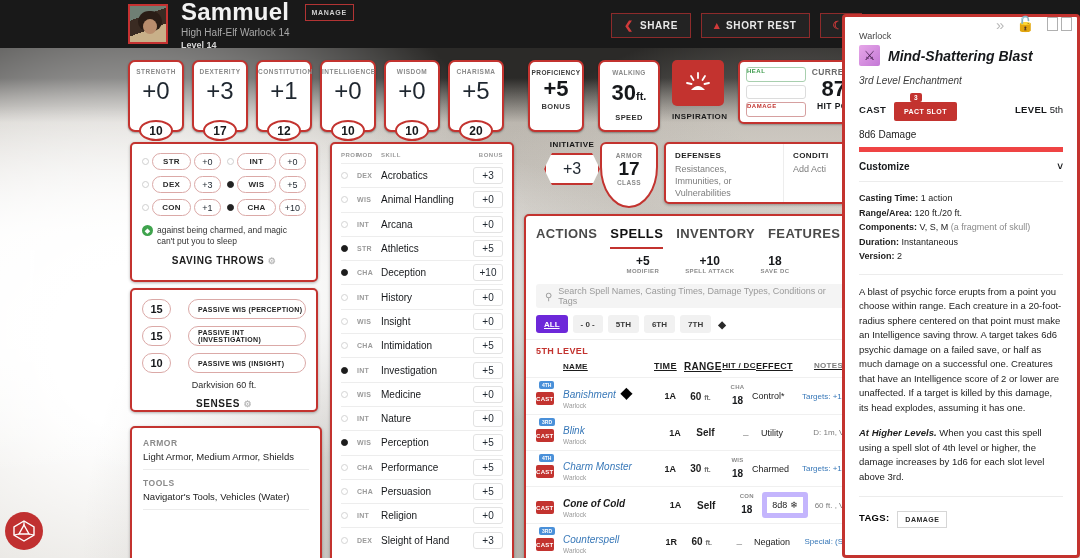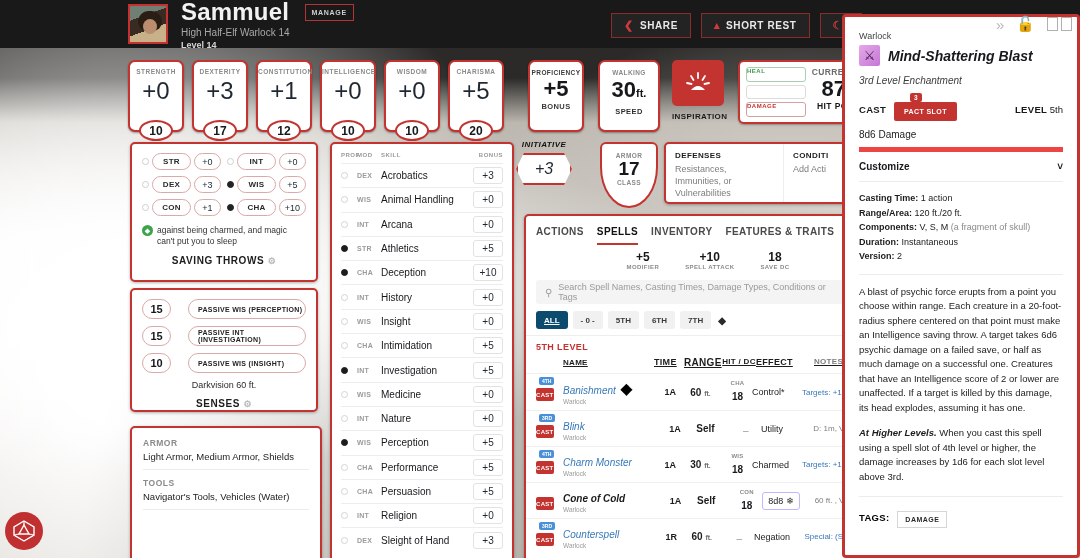--- a/index.html
+++ b/index.html
@@ -109,21 +109,21 @@
     background: #fff; border: 2px solid #c3332f; border-radius: 7px;
     text-align: center; box-shadow: 0 1px 2px rgba(0,0,0,.35); cursor: pointer;
   }
   .prof { position: absolute; left: 528px; top: 60px; width: 56px; height: 72px; z-index: 3; }
   .prof .t { font-size: 6.5px; font-weight: 700; color: #3a3a3a; letter-spacing: .4px; margin-top: 7px; }
   .prof .v { font-size: 22px; font-weight: 700; color: #16181b; line-height: 26px; }
   .prof .b { font-size: 7.5px; font-weight: 700; color: #3a3a3a; letter-spacing: .4px; }
 
   .speed { position: absolute; left: 598px; top: 60px; width: 62px; height: 72px; z-index: 3; }
   .speed .t { font-size: 6.5px; font-weight: 700; color: #8a8a8a; letter-spacing: .4px; margin-top: 7px; }
-  .speed .v { font-size: 22px; font-weight: 700; color: #16181b; line-height: 28px; }
+  .speed .v { font-size: 22px; font-weight: 700; color: #16181b; line-height: 34px; }
   .speed .v small { font-size: 11px; font-weight: 700; }
   .speed .b { font-size: 7.5px; font-weight: 700; color: #2e2e2e; letter-spacing: .4px; }
 
   .insp { position: absolute; left: 672px; top: 60px; width: 52px; height: 72px; z-index: 3; text-align: center; cursor: pointer; }
   .insp .box { width: 52px; height: 46px; background: #c3332f; border-radius: 5px; display:flex; align-items:center; justify-content:center; }
   .insp .box svg { width: 26px; height: 24px; }
   .insp .t { font-size: 8px; font-weight: 700; color: #1a1a1a; letter-spacing: .4px; margin-top: 6px; }
 
   .hp {
     position: absolute; left: 738px; top: 60px; width: 126px; height: 64px;
@@ -194,21 +194,21 @@
   .sk-dot i { width: 7px; height: 7px; border-radius: 50%; border: 1px solid #d4d4d4; display:block; }
   .sk-dot i.on { background: #1c1c1c; border-color: #1c1c1c; }
   .sk-mod { width: 24px; font-size: 7px; font-weight: 700; color: #9a9a9a; letter-spacing: .3px; }
   .sk-name { flex: 1; font-size: 10px; color: #16181b; }
   .sk-bonus {
     width: 30px; height: 17px; border: 1px solid #e2e2e2; border-radius: 3px;
     font-size: 10px; color: #1f2730; display:flex; align-items:center; justify-content:center; flex:none;
   }
 
   
-  .init { position: absolute; left: 512px; top: 140px; width: 64px; text-align: center; z-index: 3; font-style: italic; }
+  .init { position: absolute; left: 540px; top: 140px; width: 64px; text-align: center; z-index: 3; }
   .init .t { font-size: 8px; font-weight: 700; letter-spacing: .4px; color: #141414; }
   .init .hex {
     margin: 4px auto 0; width: 56px; height: 32px; background: #fff;
     border: 2px solid #c3332f; display:flex; align-items:center; justify-content:center;
     clip-path: polygon(14% 0,86% 0,100% 50%,86% 100%,14% 100%,0 50%);
     font-size: 16px; color: #1f2730;
   }
   .ac { position: absolute; left: 600px; top: 142px; width: 58px; height: 68px; z-index: 3; }
   .ac-shield {
     width: 58px; height: 66px; background: #fff; border: 2.5px solid #c3332f;
@@ -219,52 +219,52 @@
   .ac-shield .b { font-size: 6.5px; font-weight: 700; color: #8a8a8a; letter-spacing: .4px; }
 
   #defenses { left: 664px; top: 142px; width: 200px; height: 62px; display: flex; }
   .def-col { padding: 7px 9px; }
   .def-col.a { width: 118px; border-right: 1px solid #ededed; }
   .def-t { font-size: 8px; font-weight: 700; color: #1c1c1c; letter-spacing: .4px; }
   .def-v { font-size: 9px; color: #7d7d7d; margin-top: 3px; line-height: 12px; }
 
   
   #content { left: 524px; top: 214px; width: 340px; height: 356px; padding: 0; overflow: hidden; }
-  .tabs { display: flex; gap: 13px; padding: 10px 10px 0; font-size: 10px; font-weight: 700; letter-spacing: .4px; color: #4a4a4a; }
+  .tabs { display: flex; gap: 13px; padding: 10px 10px 0; font-size: 13px; font-weight: 700; letter-spacing: .4px; color: #4a4a4a; }
   .tab { padding-bottom: 6px; cursor: pointer; white-space: nowrap; }
   .tab.active { color: #111; border-bottom: 2px solid #c3332f; }
   .spellstats { display: flex; gap: 26px; justify-content: center; padding: 5px 0 6px; margin-left: 28px; }
   .ss { text-align: center; }
   .ss .v { font-size: 12px; font-weight: 700; color: #16181b; }
   .ss .t { font-size: 6px; font-weight: 700; color: #8a8a8a; letter-spacing: .4px; }
   .searchwrap { padding: 4px 10px 0; }
   .search {
     height: 24px; background: #f4f4f4; border-radius: 3px; display: flex; align-items: center;
     gap: 6px; padding: 0 9px; cursor: text;
   }
   .search .q { color: #9a9a9a; font-size: 10px; }
   .search .ph { font-size: 9px; color: #9a9a9a; }
   .filters { display: flex; gap: 5px; padding: 7px 10px 6px; align-items:center; }
   .fl { height: 18px; padding: 0 8px; border-radius: 3px; background: #f1f1f1; color: #3a3a3a;
         font-size: 8px; font-weight: 700; display:flex; align-items:center; cursor:pointer; }
-  .fl.on { background: #0c4a6e; color: #fff; text-decoration: underline; }
+  .fl.on { background: #6d28d9; color: #fff; text-decoration: underline; }
   .fl.ico { background: transparent; padding: 0 2px; color:#2a2a2a; font-size: 10px; }
   .lvl-head { font-size: 9px; font-weight: 700; color: #c3332f; letter-spacing: .4px; padding: 6px 10px 5px; border-top: 1px solid #eee; }
   .sp-head { display: flex; font-size: 8px; font-weight: 700; color: #1c1c1c; letter-spacing: .3px; padding: 0 10px 5px; text-decoration: underline; }
   .sp-row { display: flex; align-items: center; padding: 5px 10px; border-top: 1px solid #f0f0f0; min-height: 32px; }
   .c-name { width: 118px; display: flex; align-items: center; gap: 6px; }
   .c-time { width: 30px; font-size: 9px; font-weight: 700; color: #1c1c1c; }
   .c-range { width: 38px; font-size: 10px; font-weight: 700; color: #1c1c1c; }
   .c-range small { font-size: 7px; color: #6f6f6f; }
   .c-hit { width: 34px; text-align: center; }
   .c-hit .ab { font-size: 6px; font-weight: 700; color: #8a8a8a; letter-spacing: .3px; }
   .c-hit .dc { font-size: 10px; font-weight: 700; color: #16181b; }
   .c-hit .dash { color: #9a9a9a; font-size: 10px; }
   .c-eff { width: 58px; font-size: 9px; color: #1c1c1c; }
-  .c-eff .dmgbox { display:inline-flex; align-items:center; gap:3px; border:1px solid #c4b5fd; border-radius:3px; padding:3px 5px; font-size:9px; }
+  .c-eff .dmgbox { display:inline-flex; align-items:center; gap:3px; border:5px solid #c4b5fd; border-radius:3px; padding:3px 5px; font-size:9px; }
   .c-notes { flex: 1; font-size: 8px; color: #7d7d7d; white-space: nowrap; }
   .c-notes.link { color: #3878b8; }
   .cast-btn { position: relative; width: 27px; flex: none; }
   .cast-btn .b { background: #c3332f; color: #fff; font-size: 6px; font-weight: 700;
      letter-spacing: .3px; text-align: center; padding: 4px 0 3px; border-radius: 2px; cursor:pointer; }
   .cast-btn .sl { position:absolute; top:-6px; left:3px; background:#4a90d9; color:#fff;
      font-size:5px; font-weight:700; padding:1px 3px; border-radius:2px; }
   .sp-name { font-size: 10px; font-style: italic; color: #3878b8; line-height: 11px; }
   .sp-name.plain { color: #1c1c1c; font-weight: 700; font-style: italic; }
   .sp-sub { font-size: 6.5px; color: #9a9a9a; }

